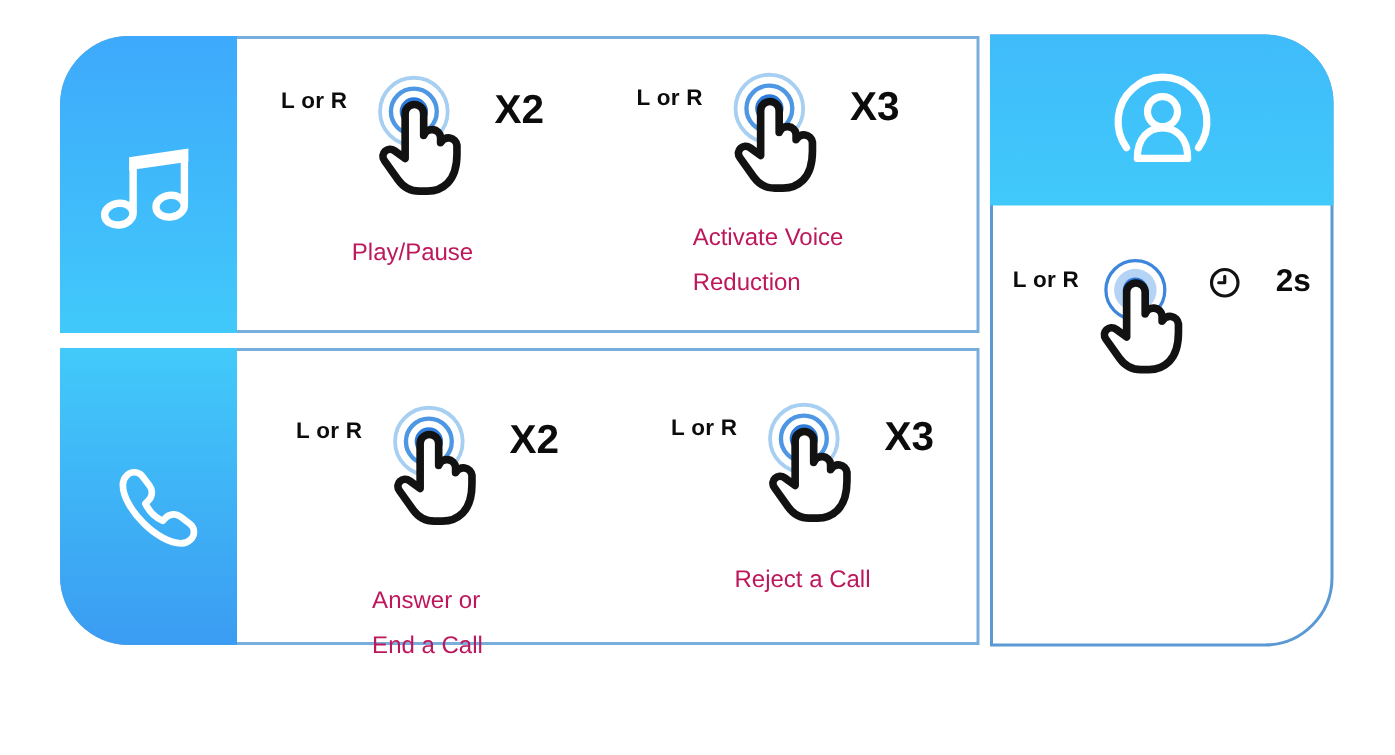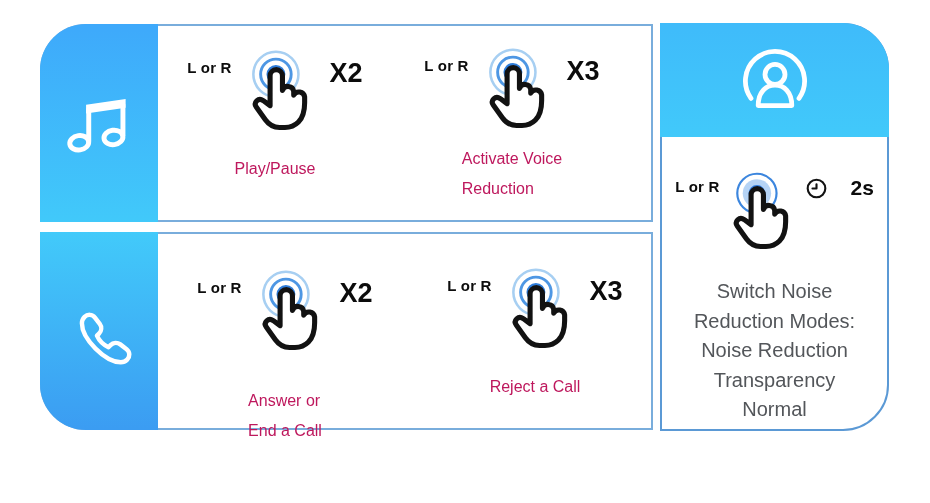--- a/index.html
+++ b/index.html
@@ -135,20 +135,15 @@
       </svg>
       <span class="durwrap">
         <svg width="23" height="23" viewBox="0 0 24 24" fill="none">
           <circle cx="12" cy="12" r="9.2" stroke="#121212" stroke-width="2.2"></circle>
           <path d="M12 7.5 V12 H7.8" stroke="#121212" stroke-width="2.2" stroke-linecap="round" stroke-linejoin="round"></path>
         </svg>
         <span class="dur">2s</span>
       </span>
     </div>
 
-    <div class="action-right">Switch Noise
-Reduction Modes:
-Noise Reduction
-Transparency
-Normal</div>
   </section>
 
 </div>
 
 </body></html>

